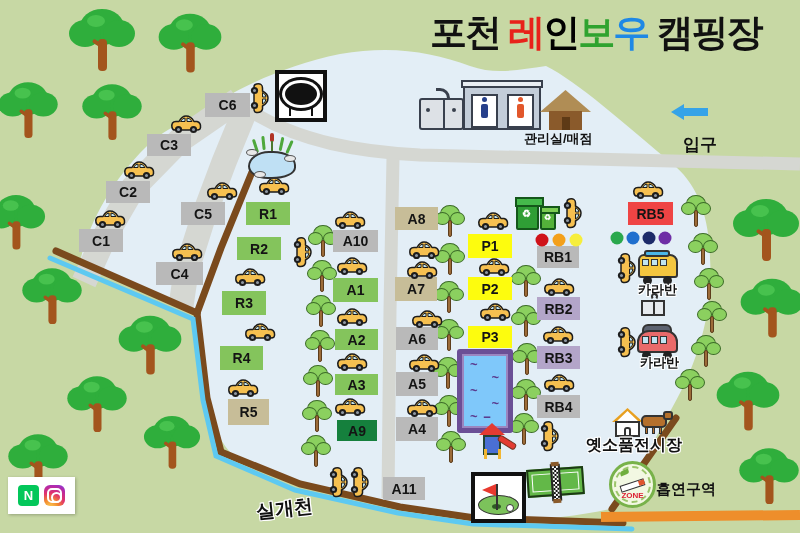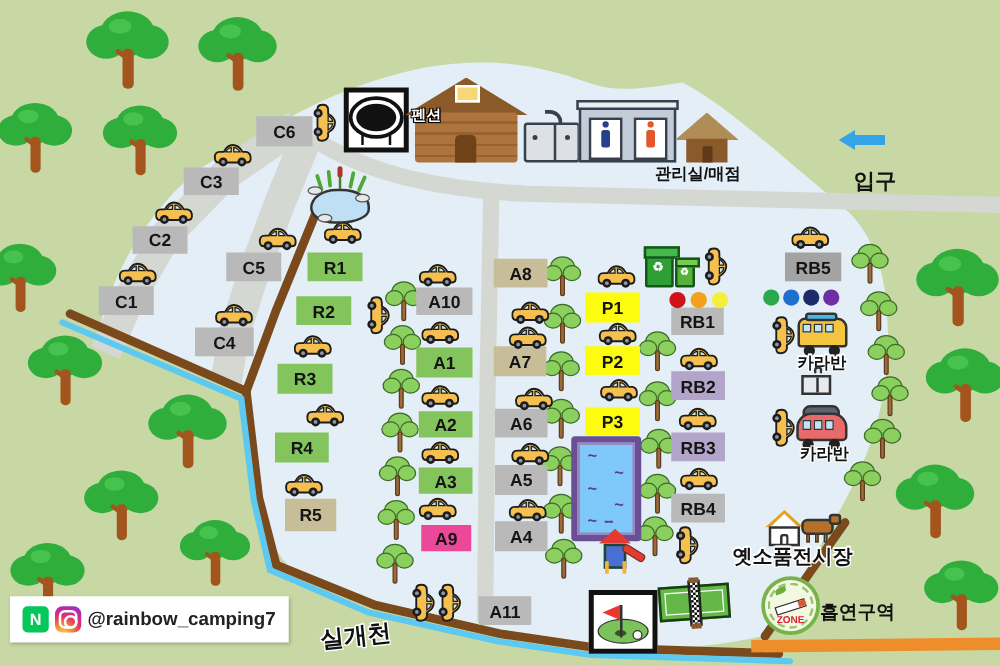--- a/index.html
+++ b/index.html
@@ -385,31 +385,31 @@
       <div class="site" style="left: 220px; top: 346px; width: 43px; height: 24px; background: rgb(132, 196, 92);">R4</div>
       <div class="site" style="left: 228px; top: 399px; width: 41px; height: 26px; background: rgb(199, 189, 152);">R5</div>
       <div class="site" style="left: 333px; top: 278px; width: 45px; height: 24px; background: rgb(132, 196, 92);">A1</div>
       <div class="site" style="left: 335px; top: 329px; width: 43px; height: 21px; background: rgb(132, 196, 92);">A2</div>
       <div class="site" style="left: 335px; top: 374px; width: 43px; height: 21px; background: rgb(132, 196, 92);">A3</div>
       <div class="site" style="left: 396px; top: 417px; width: 42px; height: 24px; background: rgb(185, 185, 185);">A4</div>
       <div class="site" style="left: 396px; top: 372px; width: 42px; height: 24px; background: rgb(185, 185, 185);">A5</div>
       <div class="site" style="left: 396px; top: 327px; width: 42px; height: 23px; background: rgb(185, 185, 185);">A6</div>
       <div class="site" style="left: 395px; top: 277px; width: 42px; height: 24px; background: rgb(199, 189, 152);">A7</div>
       <div class="site" style="left: 395px; top: 207px; width: 43px; height: 23px; background: rgb(199, 189, 152);">A8</div>
-      <div class="site" style="left: 337px; top: 420px; width: 40px; height: 21px; background: #ec4899;">A9</div>
+      <div class="site" style="left: 337px; top: 420px; width: 40px; height: 21px; background: #15803d;">A9</div>
       <div class="site" style="left: 333px; top: 230px; width: 45px; height: 22px; background: rgb(185, 185, 185);">A10</div>
       <div class="site" style="left: 383px; top: 477px; width: 42px; height: 23px; background: rgb(185, 185, 185);">A11</div>
       <div class="site" style="left: 468px; top: 234px; width: 44px; height: 24px; background: rgb(253, 252, 14);">P1</div>
       <div class="site" style="left: 468px; top: 277px; width: 44px; height: 23px; background: rgb(253, 252, 14);">P2</div>
       <div class="site" style="left: 468px; top: 326px; width: 44px; height: 22px; background: rgb(253, 252, 14);">P3</div>
       <div class="site" style="left: 537px; top: 246px; width: 42px; height: 22px; background: rgb(185, 185, 185);">RB1</div>
       <div class="site" style="left: 537px; top: 297px; width: 43px; height: 23px; background: rgb(179, 165, 201);">RB2</div>
       <div class="site" style="left: 537px; top: 346px; width: 43px; height: 23px; background: rgb(179, 165, 201);">RB3</div>
       <div class="site" style="left: 537px; top: 395px; width: 43px; height: 23px; background: rgb(185, 185, 185);">RB4</div>
-      <div class="site" style="left: 628px; top: 202px; width: 45px; height: 23px; background: #a3a3a3;">RB5</div>
+      <div class="site" style="left: 628px; top: 202px; width: 45px; height: 23px; background: #ef4444;">RB5</div>
     </div>
   <div id="cars">
       <div class="car" style="left: 186px; top: 124px;"><svg width="34" height="21" viewBox="0 0 34 21">
           <path d="M3,14 Q2,8 7,8 L10,8 Q13,2.5 17,2.5 Q22,2.5 25,8 L28,8 Q32,9 31.5,14 L31,15.5 Q30,16.5 28,16.5 L6,16.5 Q3.5,16.5 3,14 Z" fill="#f6c050" stroke="#1c1c1c" stroke-width="1.5" stroke-linejoin="round"></path>
           <path d="M11.5,8 Q13.5,4.5 16,4.5 L16,8 Z" fill="#c2e4ef" stroke="#1c1c1c"></path>
           <path d="M18,4.5 Q21,4.5 23,8 L18,8 Z" fill="#c2e4ef" stroke="#1c1c1c"></path>
           <circle cx="9.5" cy="16" r="3.6" fill="#1c1c1c"></circle>
           <circle cx="9.5" cy="16" r="1.5" fill="#8f98a3"></circle>
           <circle cx="24.5" cy="16" r="3.6" fill="#1c1c1c"></circle>
           <circle cx="24.5" cy="16" r="1.5" fill="#8f98a3"></circle>
@@ -721,27 +721,20 @@
       <div class="dot" style="left: 649px; top: 238px; background: rgb(29, 43, 105);"></div>
       <div class="dot" style="left: 665px; top: 238px; background: rgb(110, 46, 166);"></div>
     </div>
 
   <div class="abs tramp">
     <div class="mat"></div>
       <div class="leg" style="left:10px;"></div>
       <div class="leg" style="right:10px;"></div>
   </div>
 
-  <div class="abs cabin">
-    <div class="roof"></div>
-      <div class="win"></div>
-      <div class="body"></div>
-      <div class="door"></div>
-    <div class="lbl">펜션</div>
-  </div>
 
   <div class="abs sink">
     <div class="fauc"></div>
       <div class="split"></div>
     <div class="knob" style="left:5px;top:8px;"></div>
       <div class="knob" style="right:6px;top:8px;"></div>
   </div>
 
   <div class="abs restroom">
     <div class="roof"></div>
@@ -862,20 +855,20 @@
     <div class="ring"></div>
       <div class="leaf"></div>
       <div class="cig"></div>
     <div class="zone">ZONE</div>
   </div>
   <div class="maplabel plain" style="left:656px;top:480px;font-size:15px;">흡연구역</div>
 
 
   <div class="maplabel" style="left:256px;top:496px;font-size:19px;transform:rotate(-6deg);">실개천</div>
 
+  <div id="title"><span style="color: rgb(17, 17, 17);">포천 </span><span style="color: rgb(232, 34, 26);">레</span><span>인</span><span style="color: rgb(47, 163, 47);">보</span><span style="color: rgb(30, 136, 229);">우</span><span style="color: rgb(17, 17, 17);"> 캠핑장</span></div>
 
   <div class="abs" id="footer">
     <div class="nicon">N</div>
     <div class="igicon"></div>
-    <div class="t2">@rainbow_camping7</div>
   </div>
 
 </div>
 
 </body></html>

